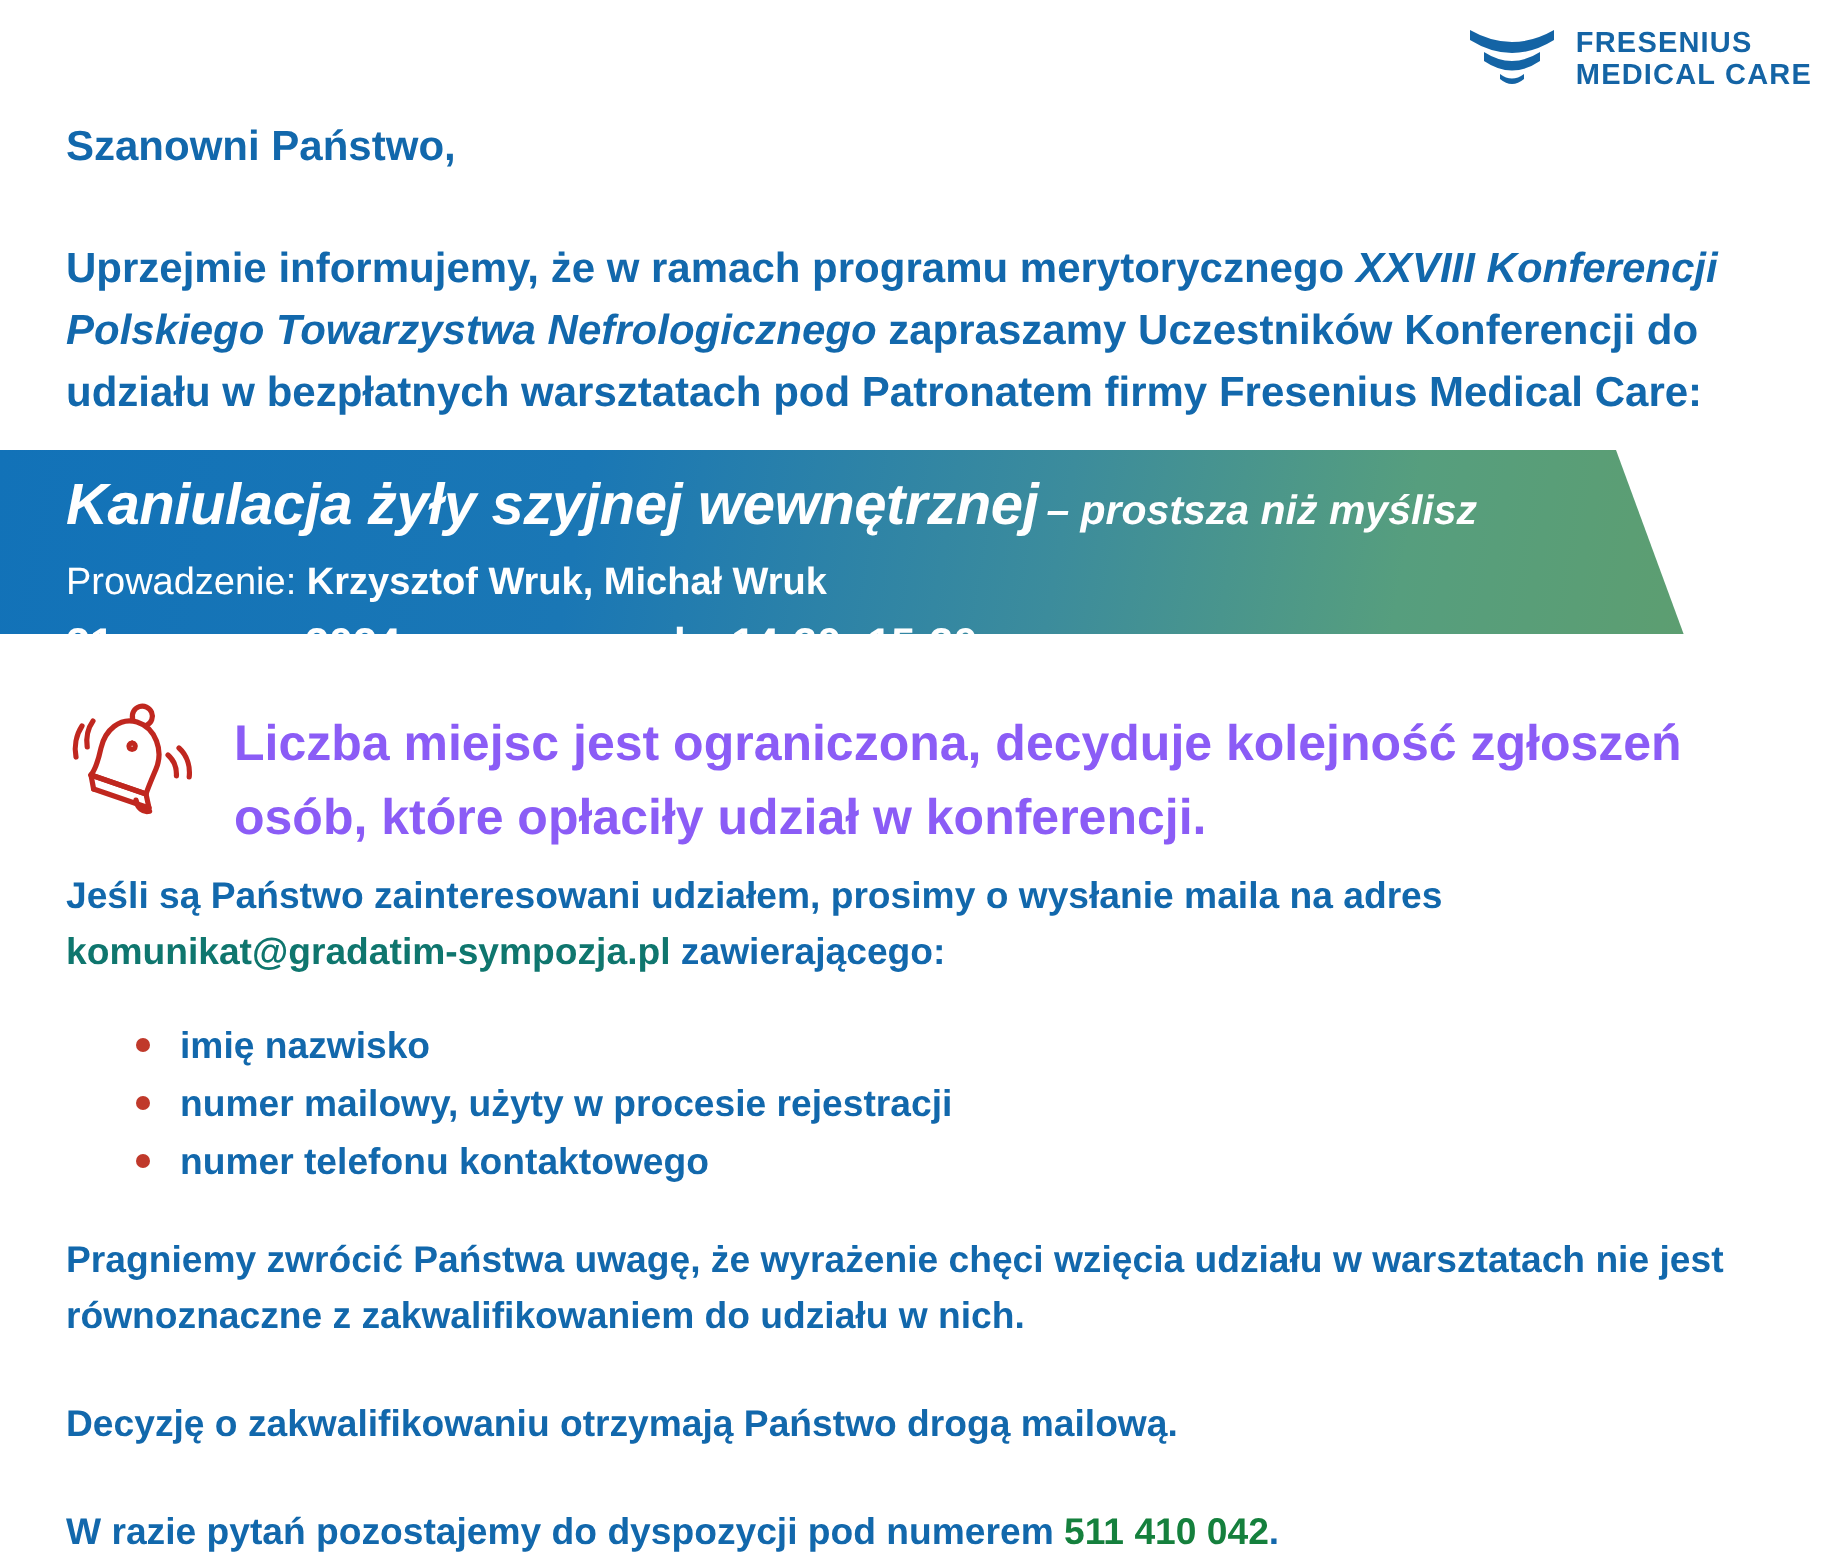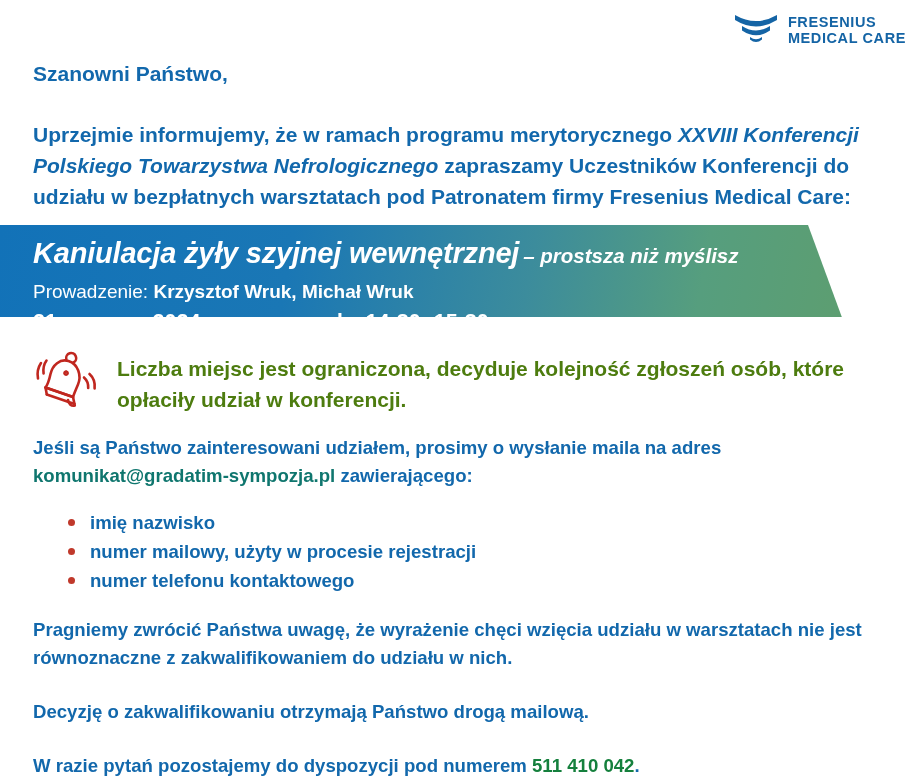--- a/index.html
+++ b/index.html
@@ -137,22 +137,22 @@
     align-items: flex-start;
     gap: 20px;
   }
   .bell-icon {
     width: 64px;
     height: 58px;
     flex: 0 0 auto;
     margin-top: 2px;
   }
   .notice-text {
-    color: #4d7c0f;
-    font-size: 21px;
+    color: #8b5cf6;
+    font-size: 25px;
     font-weight: bold;
     line-height: 1.47;
     padding-top: 6px;
   }
 
   
   .mail-para {
     position: absolute;
     left: 33px;
     top: 434px;

